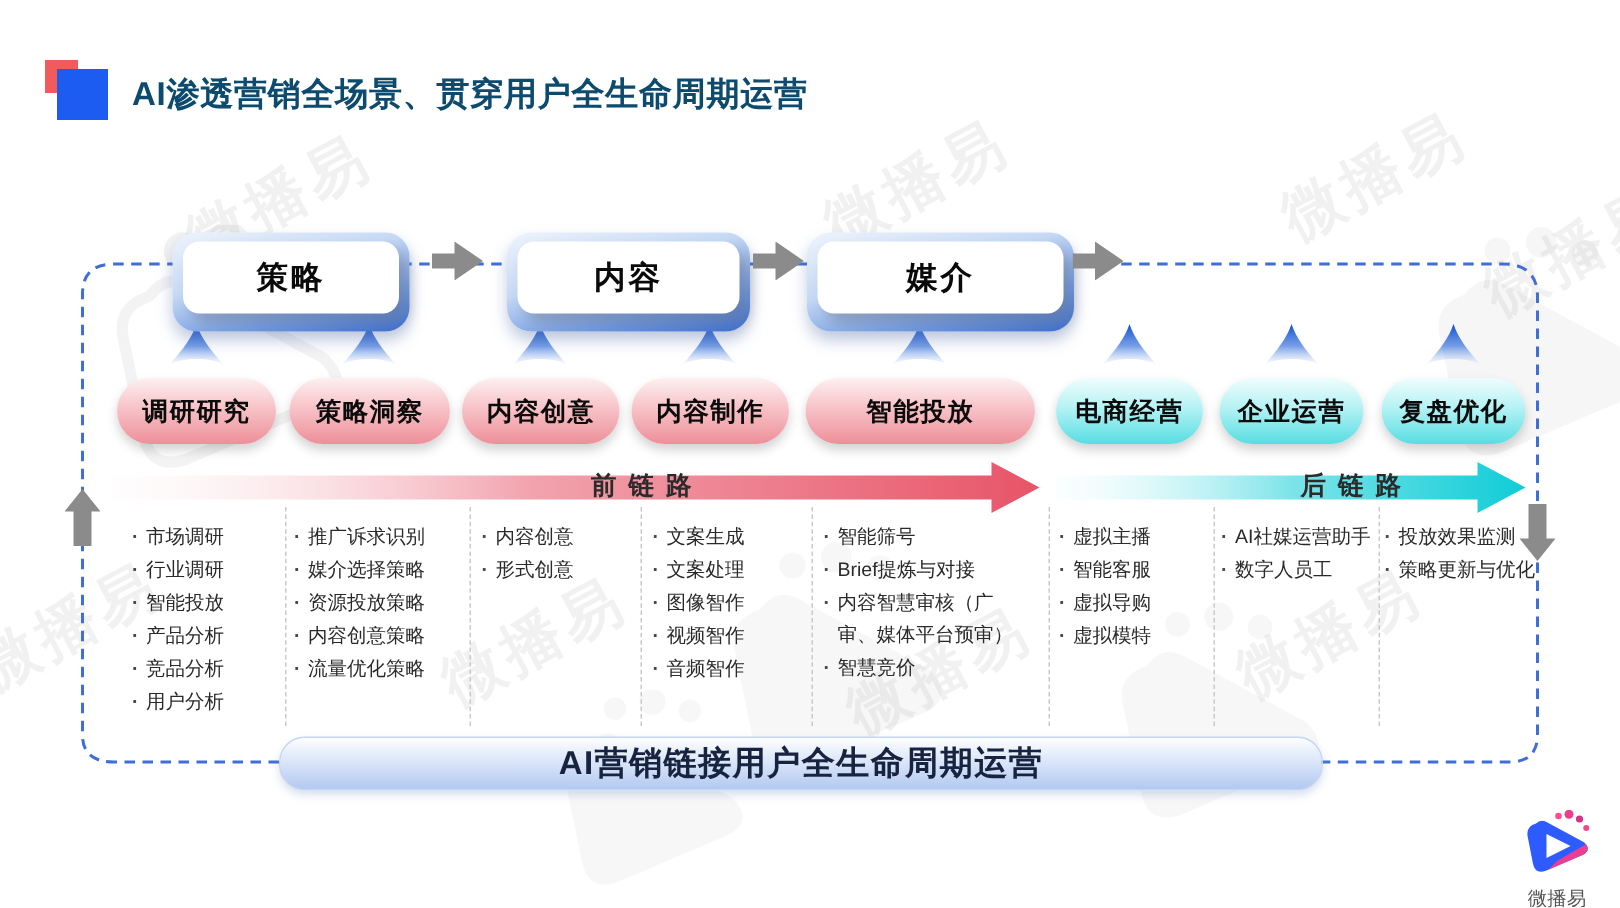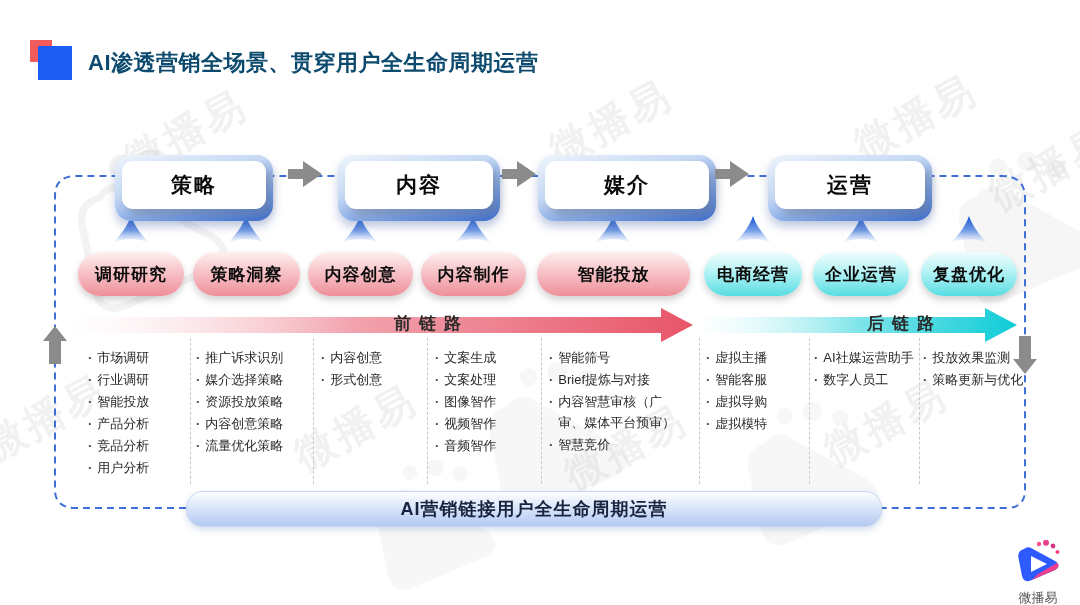--- a/index.html
+++ b/index.html
@@ -51,21 +51,21 @@
   .col{position:absolute;top:347px;z-index:2;}
   .li{display:flex;gap:5px;line-height:21px;font-size:13px;color:#2a2a2a;margin-bottom:1px;}
   .li .dot{flex:0 0 auto;font-weight:bold;color:#444;}
   .li .li-t{flex:1 1 auto;}
 
   
   .banner{position:absolute;left:186px;top:491px;width:694px;height:34px;border-radius:17px;z-index:3;
         background:linear-gradient(180deg,#fdfeff 0%,#dfe9fa 40%,#b3c9f1 100%);
         border:1px solid #c6d6f2;box-shadow:0 3px 6px rgba(120,150,200,.3);
         display:flex;align-items:center;justify-content:center;
-        font-size:18px;font-weight:bold;color:#18233f;letter-spacing:1px;}
+        font-size:22px;font-weight:bold;color:#18233f;letter-spacing:1px;}
 
   
   .brand{position:absolute;left:1000px;top:540px;width:76px;z-index:4;text-align:center;}
   .brand-name{font-size:13px;color:#555;margin-top:1px;}
 </style>
 </head>
 <body>
 
 <div id="canvas">
 
@@ -152,23 +152,20 @@
 
   <div class="stage" style="left:115px;width:158px">
     <div class="stage-inner">策略</div>
   </div>
   <div class="stage" style="left:338px;width:162px">
     <div class="stage-inner">内容</div>
   </div>
   <div class="stage" style="left:538px;width:178px">
     <div class="stage-inner">媒介</div>
   </div>
-  <div class="stage" style="left:768px;width:164px">
-    <div class="stage-inner">运营</div>
-  </div>
 
   <svg class="connector" style="left:288px" width="34" height="26" viewBox="0 0 34 26">
     <path d="M0,8 h15 v-8 l19,13 -19,13 v-8 h-15 z" fill="#8b8b8b"></path>
   </svg>
   <svg class="connector" style="left:502px" width="34" height="26" viewBox="0 0 34 26">
     <path d="M0,8 h15 v-8 l19,13 -19,13 v-8 h-15 z" fill="#8b8b8b"></path>
   </svg>
   <svg class="connector" style="left:715px" width="34" height="26" viewBox="0 0 34 26">
     <path d="M0,8 h15 v-8 l19,13 -19,13 v-8 h-15 z" fill="#8b8b8b"></path>
   </svg>

